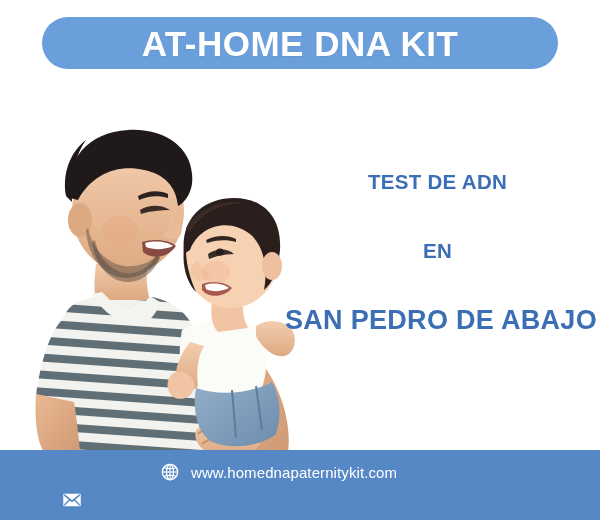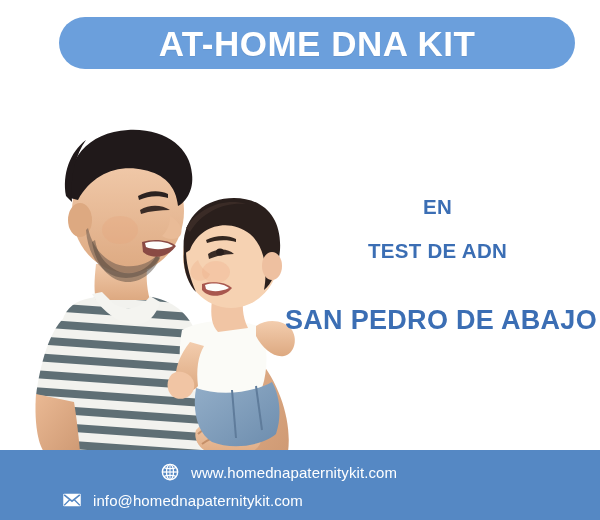--- a/index.html
+++ b/index.html
@@ -7,21 +7,21 @@
     width:600px; height:520px;
     background:#ffffff;
     font-family:"Liberation Sans", sans-serif;
     overflow:hidden;
     position:relative;
   }
   .canvas { position:relative; width:600px; height:520px; background:#fff; }
 
   
   .badge-wrap {
-    position:absolute; left:59px; top:17px; width:516px; height:52px;
+    position:absolute; left:42px; top:17px; width:516px; height:52px;
   }
   .badge {
     width:100%; height:100%;
     background:#6b9fdc;
     border-radius:26px;
     display:flex; align-items:center; justify-content:center;
   }
   .badge-text {
     color:#ffffff;
     font-size:35px;
@@ -199,22 +199,22 @@
         <path d="M205 207 C214 204 224 206 229 210 C221 214 211 214 206 211 Z" fill="#fdfdfb"></path>
 
         <ellipse cx="216" cy="194" rx="14" ry="11" fill="#eeab87" opacity=".3"></ellipse>
 
         <rect x="0" y="0" width="320" height="374" fill="none"></rect>
       </g>
     </svg>
   </div>
 
   <div class="headline">
+    <div class="ln ln1">TEST DE ADN</div>
     <div class="ln ln2">EN</div>
-    <div class="ln ln1">TEST DE ADN</div>
     <div class="ln ln3">SAN PEDRO DE ABAJO</div>
   </div>
 
   <div class="footer">
 
     <div class="f-row f-row1">
       <div class="f-item">
         <svg class="ic" viewBox="0 0 24 24">
           <circle cx="12" cy="12" r="9.2" fill="none" stroke="#ffffff" stroke-width="1.7"></circle>
           <ellipse cx="12" cy="12" rx="4.2" ry="9.2" fill="none" stroke="#ffffff" stroke-width="1.5"></ellipse>
@@ -228,18 +228,17 @@
     </div>
 
     <div class="f-row f-row2">
 
       <div class="f-item">
         <svg class="ic" viewBox="0 0 24 24">
           <rect x="1.5" y="4.5" width="21" height="15" rx="1.2" fill="#ffffff"></rect>
           <path d="M2.6 5.8 L12 13.4 L21.4 5.8" fill="none" stroke="#5588c4" stroke-width="2"></path>
           <path d="M2.6 18.4 L9.2 11.6 M21.4 18.4 L14.8 11.6" fill="none" stroke="#5588c4" stroke-width="1.6"></path>
         </svg>
-        <span class="f-txt">info@homednapaternitykit.com</span>
       </div>
     </div>
   </div>
 
 </div>
 
 </body></html>

